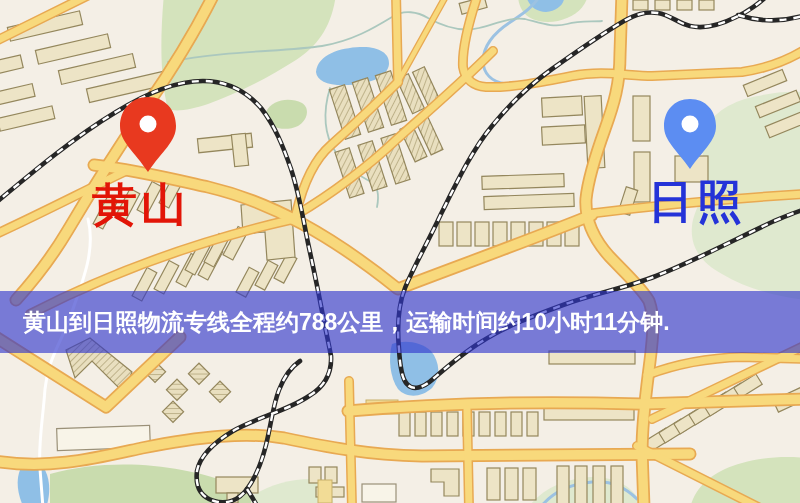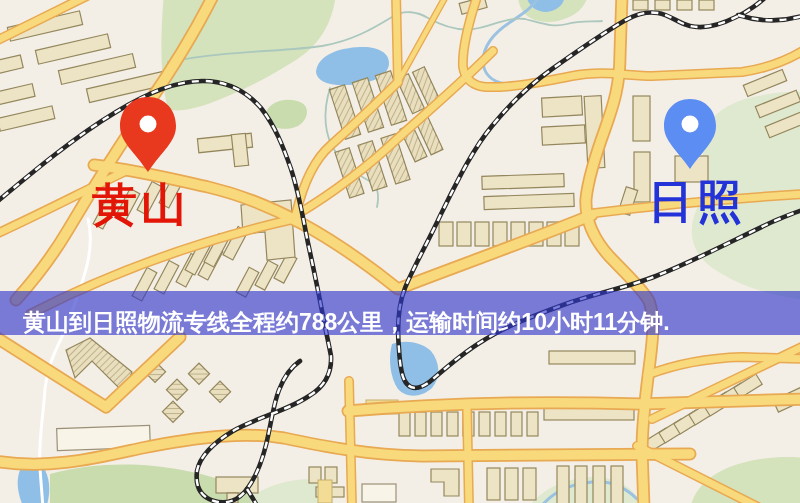--- a/index.html
+++ b/index.html
@@ -25,21 +25,21 @@
   use.rc.med{stroke-width:10} use.rf.med{stroke-width:7}
   use.rc.sm{stroke-width:7}  use.rf.sm{stroke-width:4.5}
   
   use.rlb{fill:none;stroke:#262626;stroke-width:4.6;stroke-linecap:round;}
   use.rld{fill:none;stroke:#FFFFFF;stroke-width:2.4;stroke-dasharray:7 7;stroke-linecap:butt;}
   
   text.city{font-family:"Liberation Sans","DejaVu Sans",sans-serif;font-size:45px;font-weight:bold;letter-spacing:4px;}
   text.city.red{fill:#E21507;}
   text.city.blue{fill:#2433D8;}
   
-  .banner{position:absolute;left:0;top:291px;width:800px;height:44px;
+  .banner{position:absolute;left:0;top:291px;width:800px;height:62px;
           background:rgba(47,54,205,0.63);color:#FFFFFF;
           font-size:23px;font-weight:600;line-height:62px;
           padding-left:23px;box-sizing:border-box;white-space:nowrap;overflow:hidden;}
 </style>
 </head>
 <body>
 
 <div class="stage">
 <svg width="800" height="503" viewBox="0 0 800 503">
   <defs>

